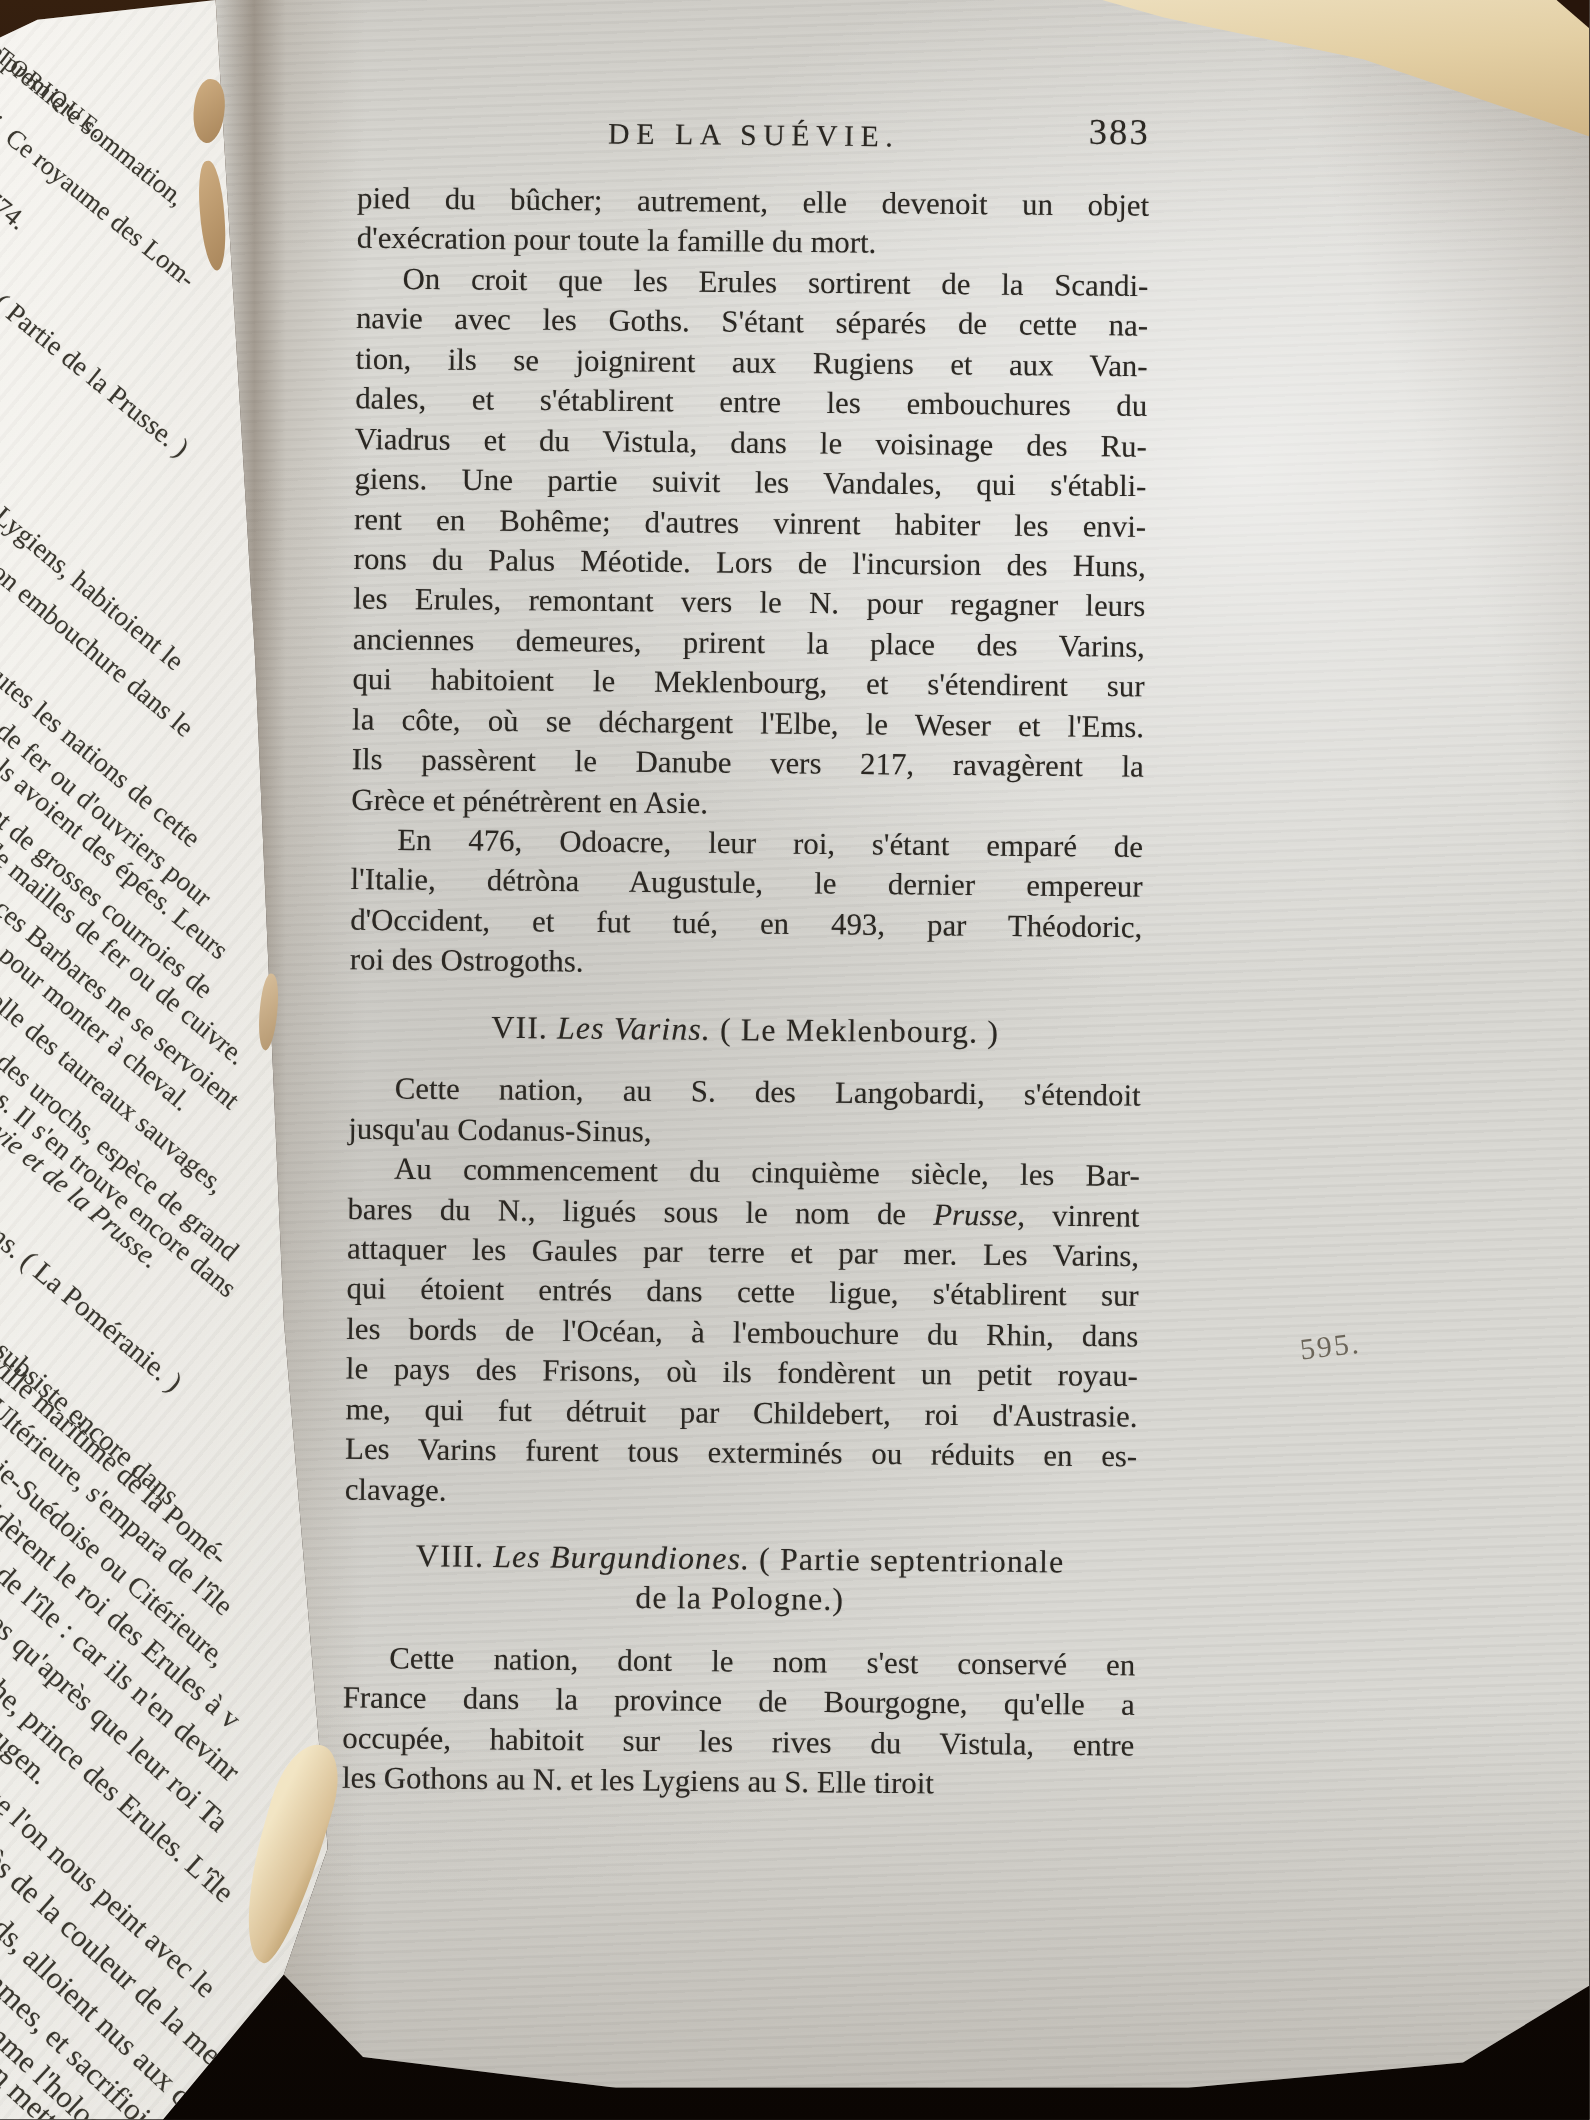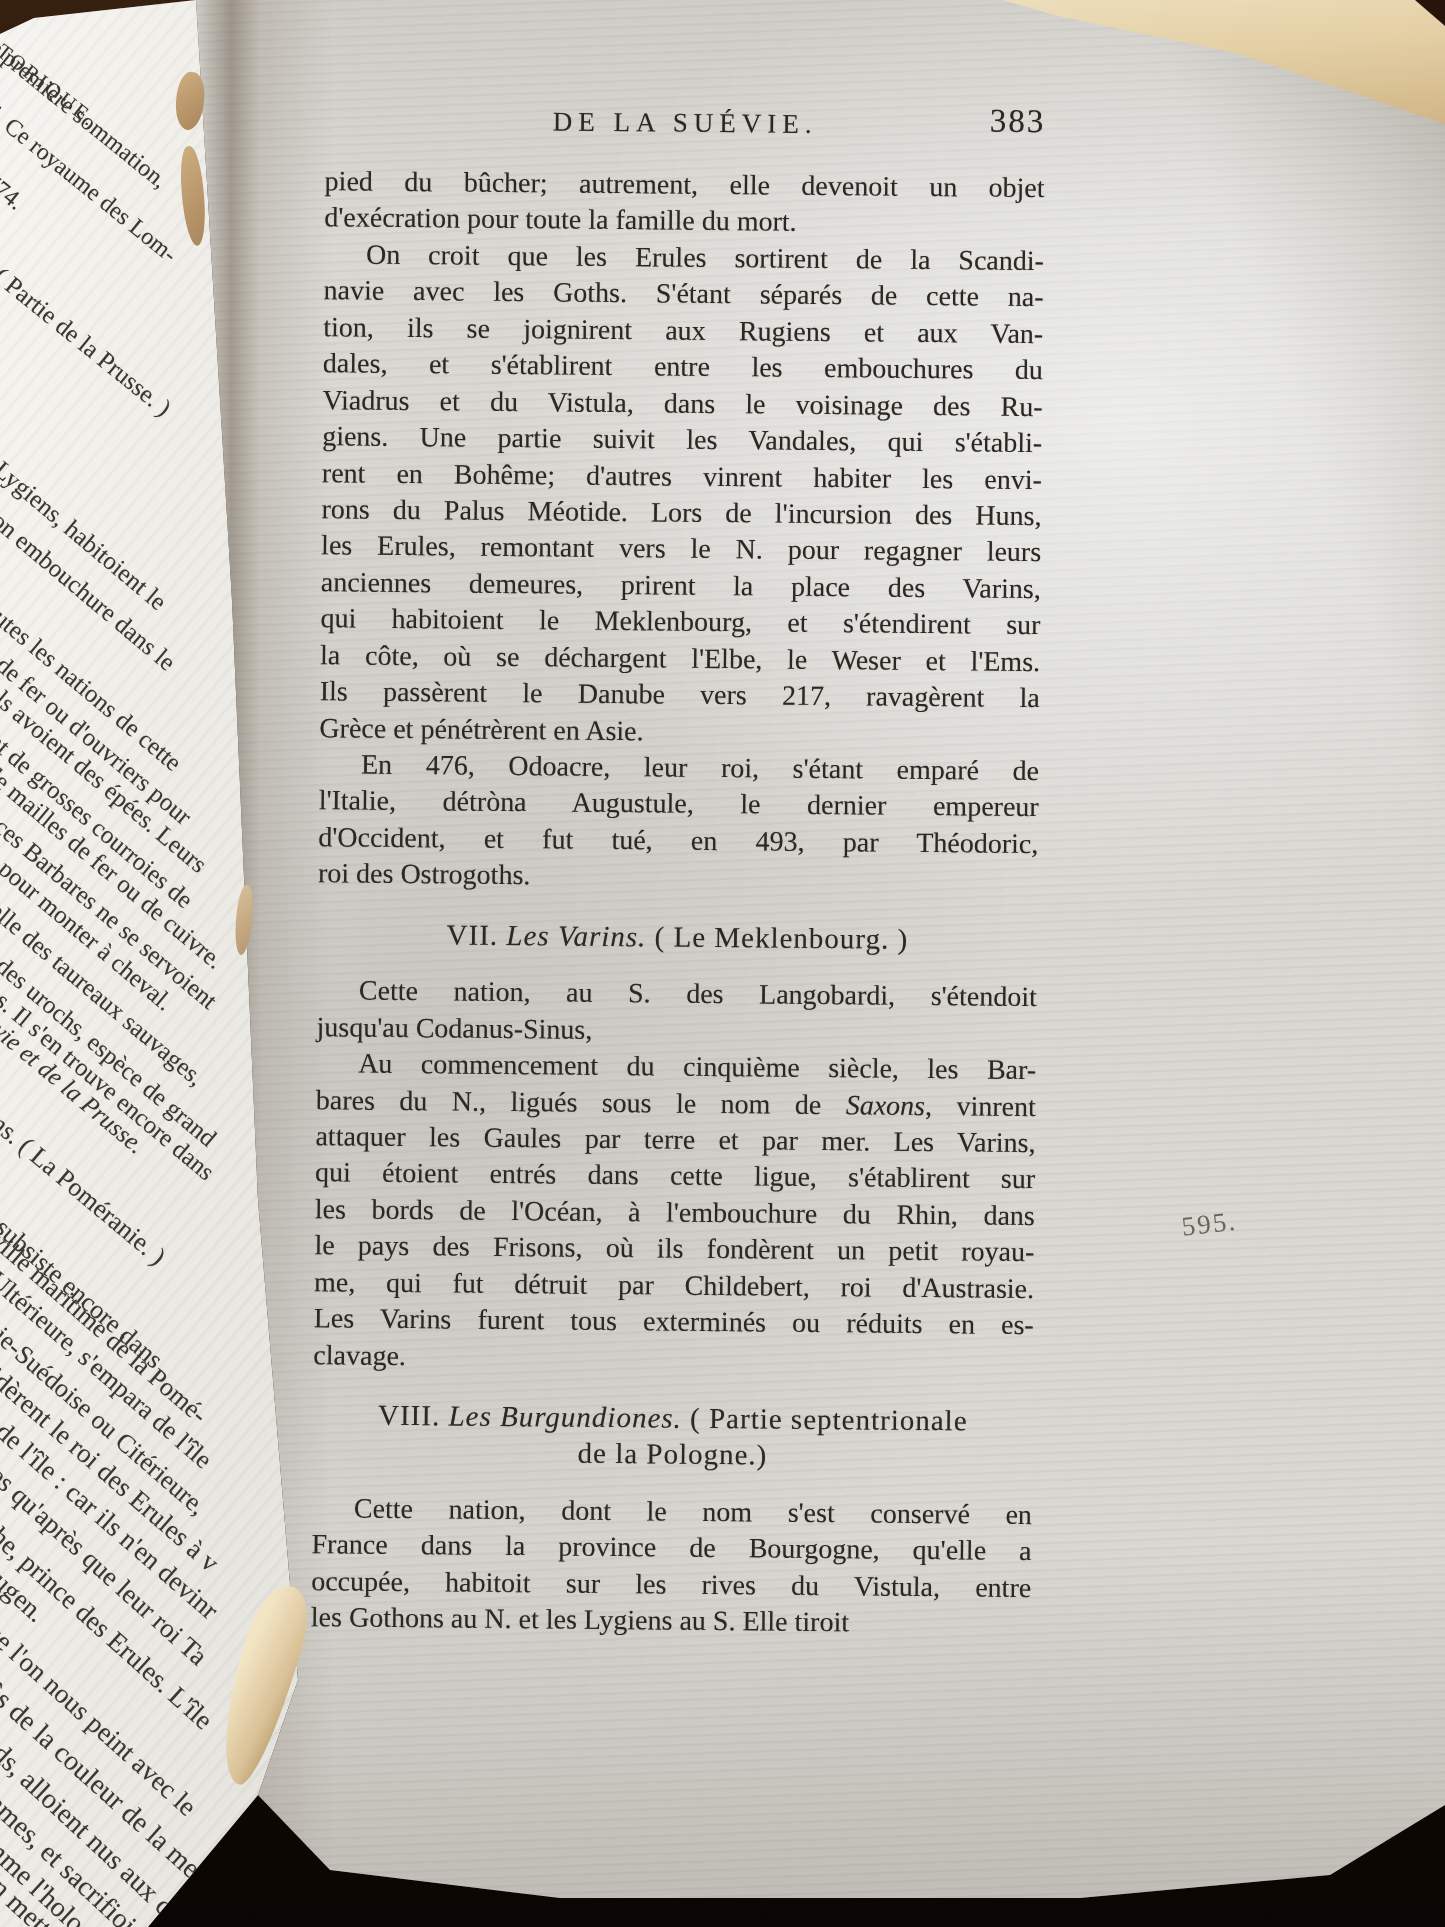--- a/index.html
+++ b/index.html
@@ -139,21 +139,21 @@
           </div>
           <div class="blk blk-heading">
             <div class="line last ctr">VII. <i>Les Varins.</i> ( Le Meklenbourg. )</div>
           </div>
           <div class="blk blk-para">
             <div class="line ind">Cette nation, au S. des Langobardi, s'étendoit</div>
             <div class="line last">jusqu'au Codanus-Sinus,</div>
           </div>
           <div class="blk blk-para">
             <div class="line ind">Au commencement du cinquième siècle, les Bar-</div>
-            <div class="line">bares du N., ligués sous le nom de <i>Saxons</i>, vinrent</div>
+            <div class="line">bares du N., ligués sous le nom de <i>Prusse</i>, vinrent</div>
             <div class="line">attaquer les Gaules par terre et par mer. Les Varins,</div>
             <div class="line">qui étoient entrés dans cette ligue, s'établirent sur</div>
             <div class="line">les bords de l'Océan, à l'embouchure du Rhin, dans</div>
             <div class="line">le pays des Frisons, où ils fondèrent un petit royau-</div>
             <div class="line">me, qui fut détruit par Childebert, roi d'Austrasie.</div>
             <div class="line">Les Varins furent tous exterminés ou réduits en es-</div>
             <div class="line last">clavage.</div>
           </div>
           <div class="blk blk-heading">
             <div class="line ctr">VIII. <i>Les Burgundiones.</i> ( Partie septentrionale</div>

